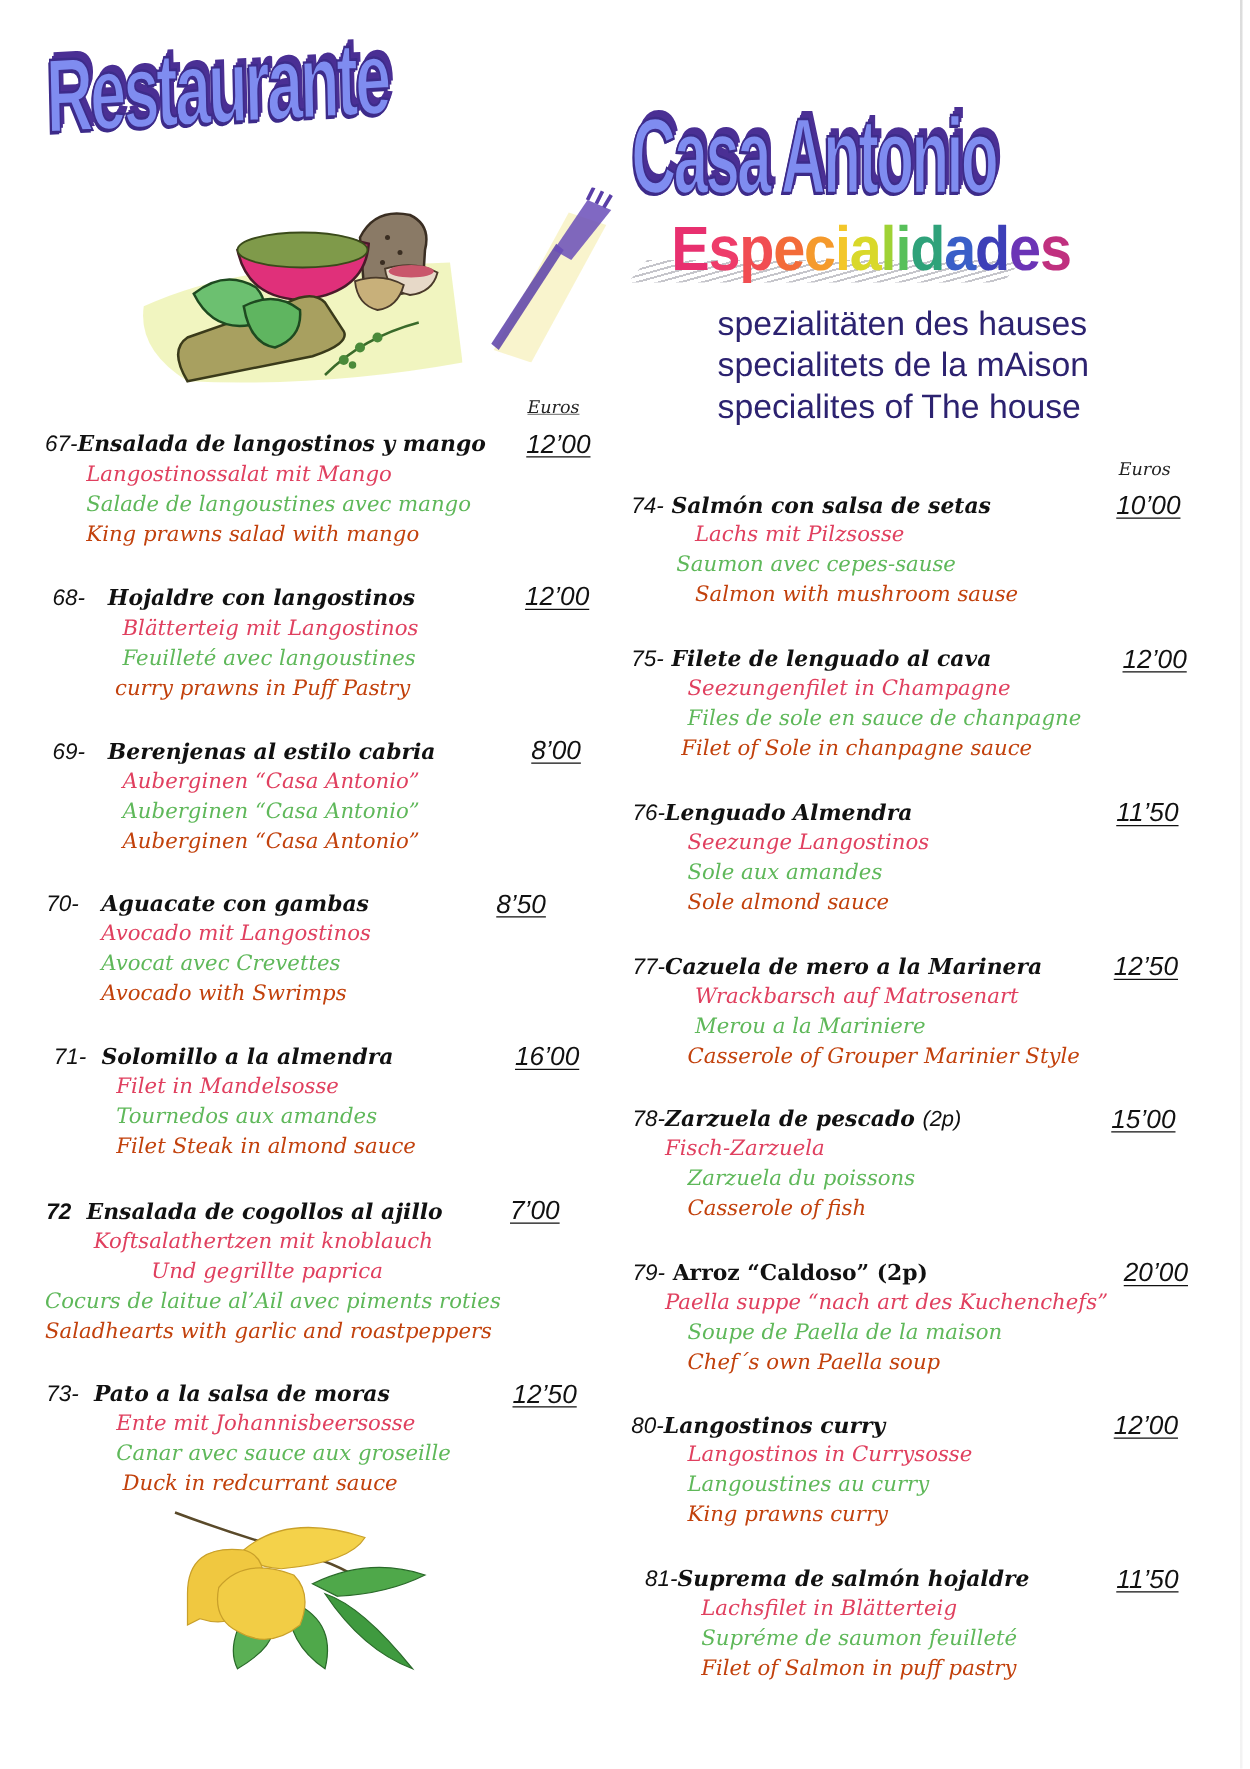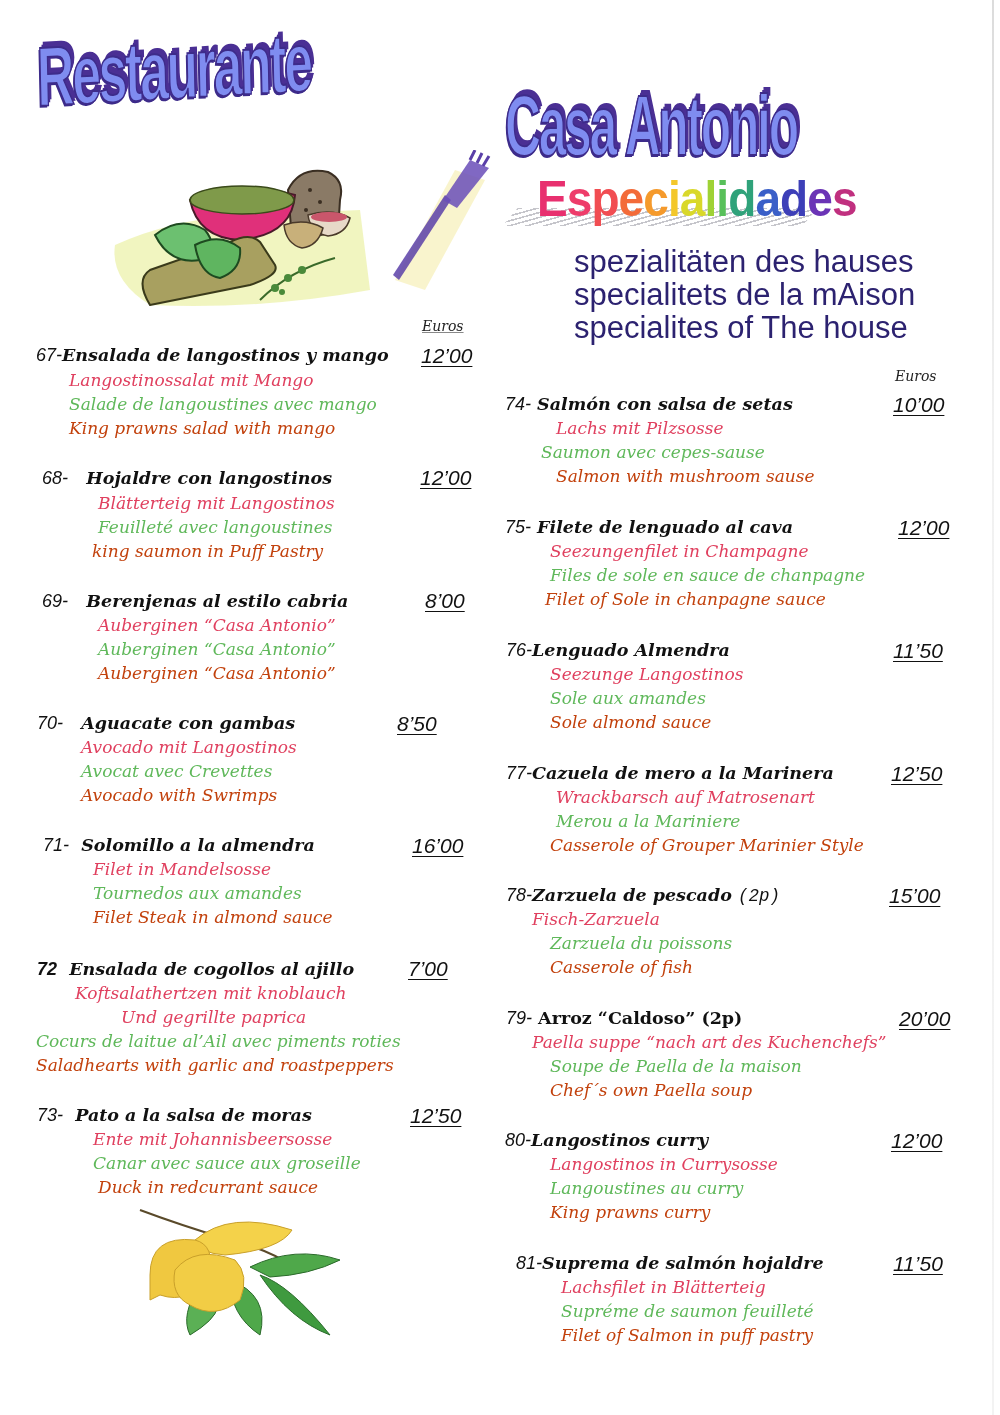--- a/index.html
+++ b/index.html
@@ -36,21 +36,21 @@
     transform: scaleX(0.92); transform-origin: left top;
   }
   .especialidades span { display: inline-block; }
   .espec-shadow {
     position: absolute; left: 510px; top: 208px; width: 300px; height: 18px;
     background: repeating-linear-gradient(160deg, rgba(150,150,160,0.55) 0 2px, transparent 2px 6px);
     transform: skewX(-40deg);
   }
   .subtitle {
     position: absolute; left: 574px; font-family: "Liberation Sans", sans-serif;
-    font-size: 31px; color: #2c2270; white-space: nowrap; line-height: 1;
+    font-size: 27px; color: #2c2270; white-space: nowrap; line-height: 1;
   }
 
   
   .illus { position: absolute; }
 
   
   .euros-label {
     position: absolute; font-style: italic; font-size: 14px; color: #222;
     text-decoration: underline; text-decoration-color: #888;
   }
@@ -131,21 +131,21 @@
   <div class="line de" style="left:69px;top:372px">Langostinossalat mit Mango</div>
   <div class="line fr" style="left:69px;top:396px">Salade de langoustines avec mango</div>
   <div class="line en" style="left:69px;top:420px">King prawns salad with mango</div>
 </div>
 
 <div class="dish">
   <div class="line title" style="left:42px;top:469px"><span class="num">68-</span>&nbsp;&nbsp;&nbsp;<span>Hojaldre con langostinos</span></div>
   <div class="price" style="left:420px;top:467px">12’00</div>
   <div class="line de" style="left:98px;top:495px">Blätterteig mit Langostinos</div>
   <div class="line fr" style="left:98px;top:519px">Feuilleté avec langoustines</div>
-  <div class="line en" style="left:92px;top:543px">king saumon in Puff Pastry</div>
+  <div class="line en" style="left:92px;top:543px">curry prawns in Puff Pastry</div>
 </div>
 
 <div class="dish">
   <div class="line title" style="left:42px;top:592px"><span class="num">69-</span>&nbsp;&nbsp;&nbsp;<span>Berenjenas al estilo cabria</span></div>
   <div class="price" style="left:425px;top:590px">8’00</div>
   <div class="line de" style="left:98px;top:617px">Auberginen “Casa Antonio”</div>
   <div class="line fr" style="left:98px;top:641px">Auberginen “Casa Antonio”</div>
   <div class="line en" style="left:98px;top:665px">Auberginen “Casa Antonio”</div>
 </div>
 
@@ -208,21 +208,21 @@
 
 <div class="dish">
   <div class="line title" style="left:506px;top:764px"><span class="num">77-</span><span>Cazuela de mero a la Marinera</span></div>
   <div class="price" style="left:891px;top:763px">12’50</div>
   <div class="line de" style="left:556px;top:789px">Wrackbarsch auf Matrosenart</div>
   <div class="line fr" style="left:556px;top:813px">Merou a la Mariniere</div>
   <div class="line en" style="left:550px;top:837px">Casserole of Grouper Marinier Style</div>
 </div>
 
 <div class="dish">
-  <div class="line title" style="left:506px;top:886px"><span class="num">78-</span><span>Zarzuela de pescado</span> <span style="font-weight:normal;font-family:Liberation Mono, monospace">(2p)</span></div>
+  <div class="line title" style="left:506px;top:886px"><span class="num">78-</span><span>Zarzuela de pescado</span> <span style="font-weight:normal;font-family:Liberation Sans, sans-serif">(2p)</span></div>
   <div class="price" style="left:889px;top:885px">15’00</div>
   <div class="line de" style="left:532px;top:911px">Fisch-Zarzuela</div>
   <div class="line fr" style="left:550px;top:935px">Zarzuela du poissons</div>
   <div class="line en" style="left:550px;top:959px">Casserole of fish</div>
 </div>
 
 <div class="dish">
   <div class="line title" style="left:506px;top:1009px;font-style:normal"><span class="num" style="font-style:italic">79-</span>&nbsp;<span>Arroz “Caldoso”  (2p)</span></div>
   <div class="price" style="left:899px;top:1008px">20’00</div>
   <div class="line de" style="left:532px;top:1034px">Paella suppe “nach art des Kuchenchefs”</div>

